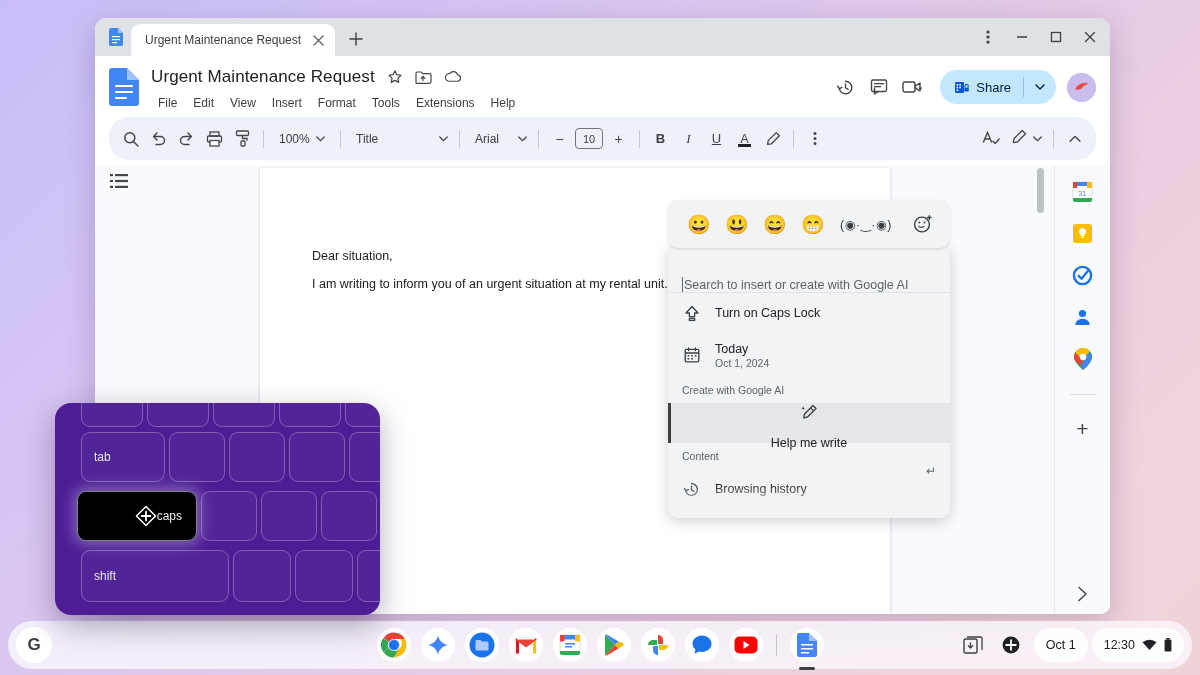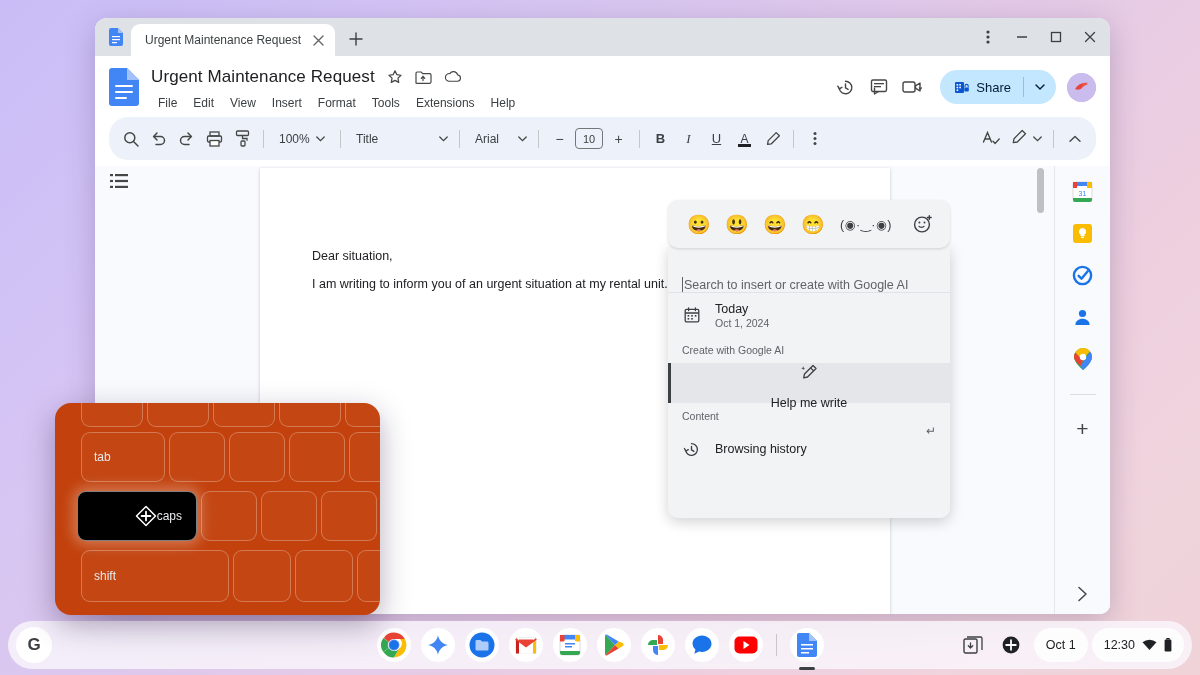--- a/index.html
+++ b/index.html
@@ -152,21 +152,21 @@
   .qi-enter { margin-left:auto; color:#5f6368; font-size: 12px; }
   .qi-fade {
     position:absolute; left:0; right:0; bottom:0; height: 34px;
     background: linear-gradient(to bottom, rgba(241,243,244,0) 0%, rgba(241,243,244,.92) 78%);
     pointer-events:none;
   }
 
   
   .kbd {
     position:absolute; left: 55px; top: 403px; width: 325px; height: 212px;
-    background:#c2410c; border-radius: 16px; z-index: 30;
+    background:#4c1d95; border-radius: 16px; z-index: 30;
     box-shadow: 0 10px 30px rgba(40,20,60,.35);
     overflow:hidden;
   }
   .kbd-key {
     position:absolute; border: 1px solid rgba(255,255,255,.28);
     border-radius: 9px; background: rgba(255,255,255,.03);
     color:#e8eaed; font-size: 12px; display:flex; align-items:center;
     padding-left: 12px;
   }
   .kbd-key.caps {
@@ -556,20 +556,29 @@
       </svg>
   </span>
 </div>
 
 <div class="qi-panel">
   <div class="qi-search">
     <span class="qi-caret"></span>
     <span class="qi-search-ph">Search to insert or create with Google AI</span>
   </div>
 
+  <div class="qi-row tall">
+    <span class="qi-icon">
+      <svg width="16" height="17" viewBox="0 0 16 17">
+          <path d="M8 1.5L14 8h-3.4v3.6H5.4V8H2z" fill="none" stroke="#3c4043" stroke-width="1.3" stroke-linejoin="round"></path>
+          <rect x="5.4" y="13.4" width="5.2" height="2" fill="none" stroke="#3c4043" stroke-width="1.3"></rect>
+        </svg>
+    </span>
+    <span class="qi-label">Turn on Caps Lock</span>
+  </div>
 
   <div class="qi-row tall" style="height:44px;">
     <span class="qi-icon">
       <svg width="16" height="16" viewBox="0 0 16 16">
           <rect x="1.2" y="2.4" width="13.6" height="12.4" rx="1.3" fill="none" stroke="#3c4043" stroke-width="1.3"></rect>
           <path d="M1.2 6h13.6" stroke="#3c4043" stroke-width="1.3"></path>
           <path d="M4.6 1v2.6M11.4 1v2.6" stroke="#3c4043" stroke-width="1.3" stroke-linecap="round"></path>
           <rect x="3.6" y="8" width="1.6" height="1.6" fill="#3c4043"></rect>
           <rect x="7.2" y="8" width="1.6" height="1.6" fill="#3c4043"></rect>
           <rect x="10.8" y="8" width="1.6" height="1.6" fill="#3c4043"></rect>

